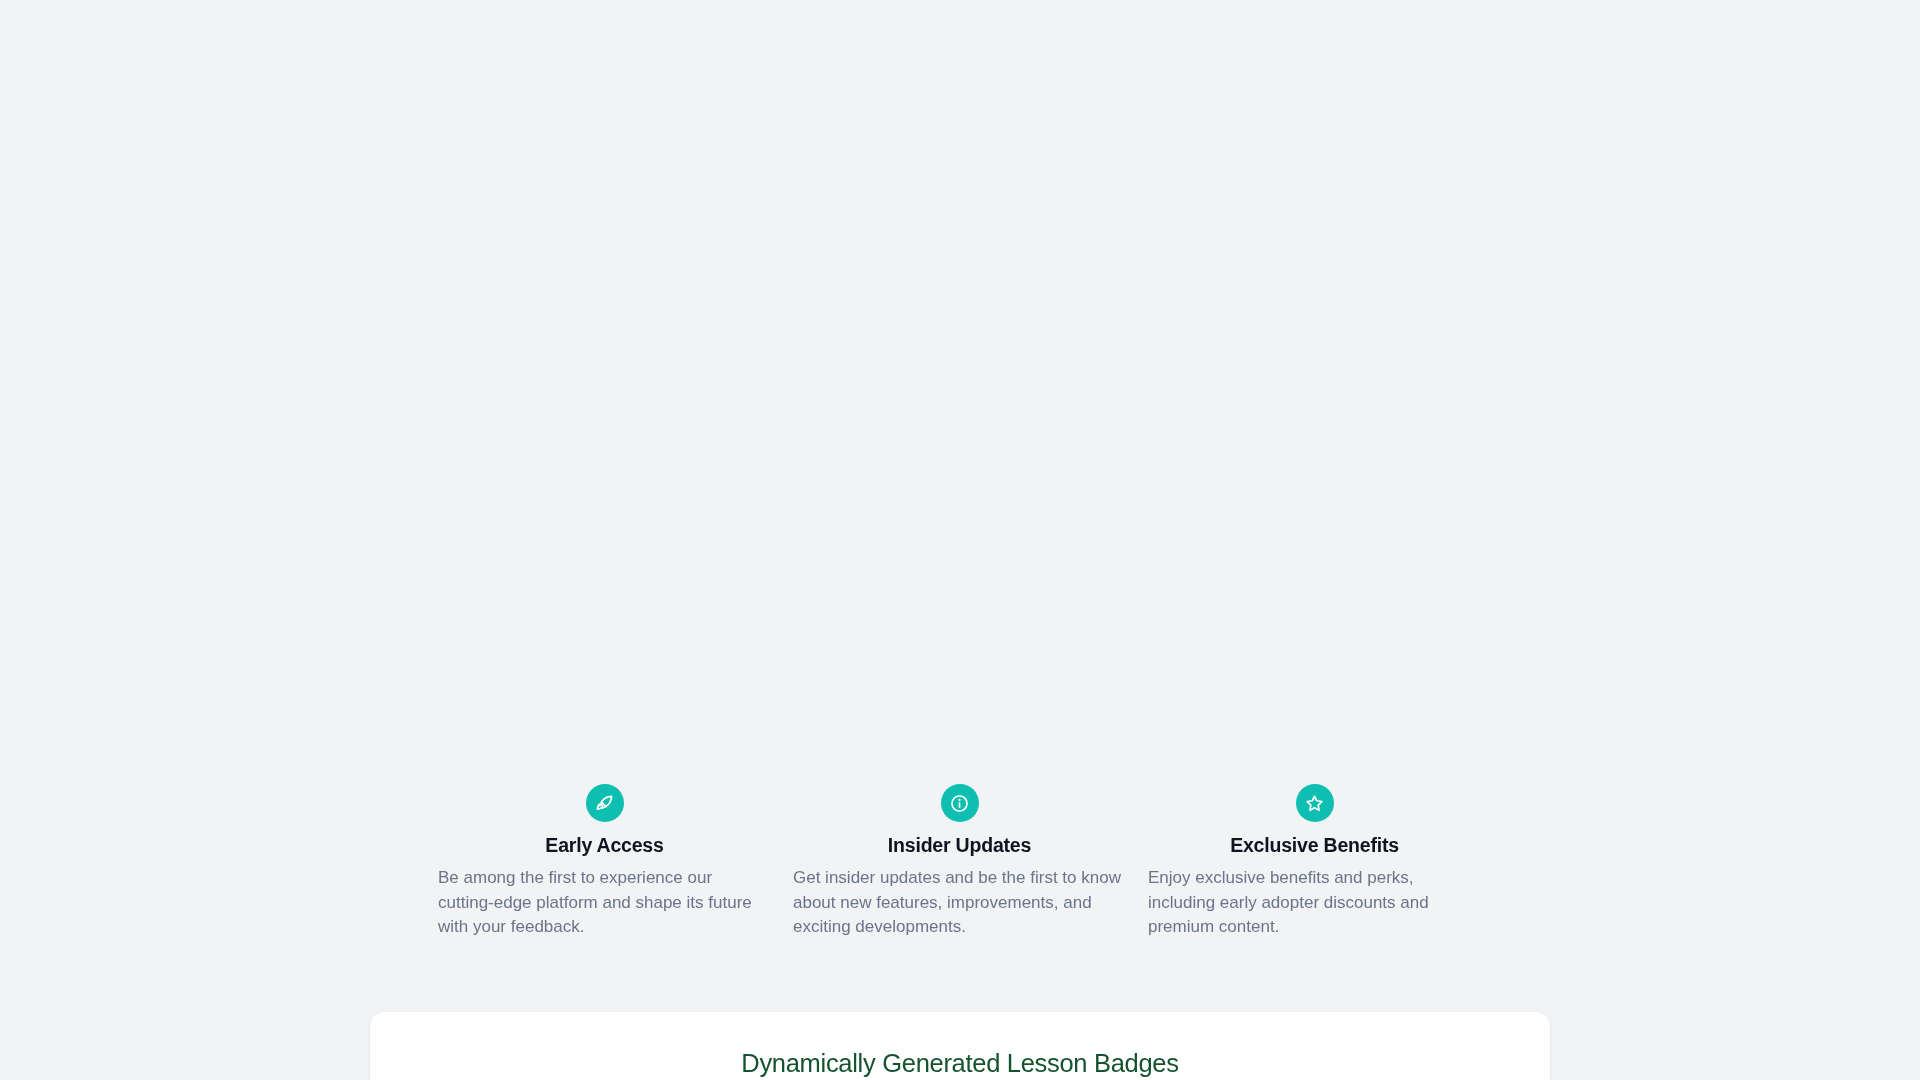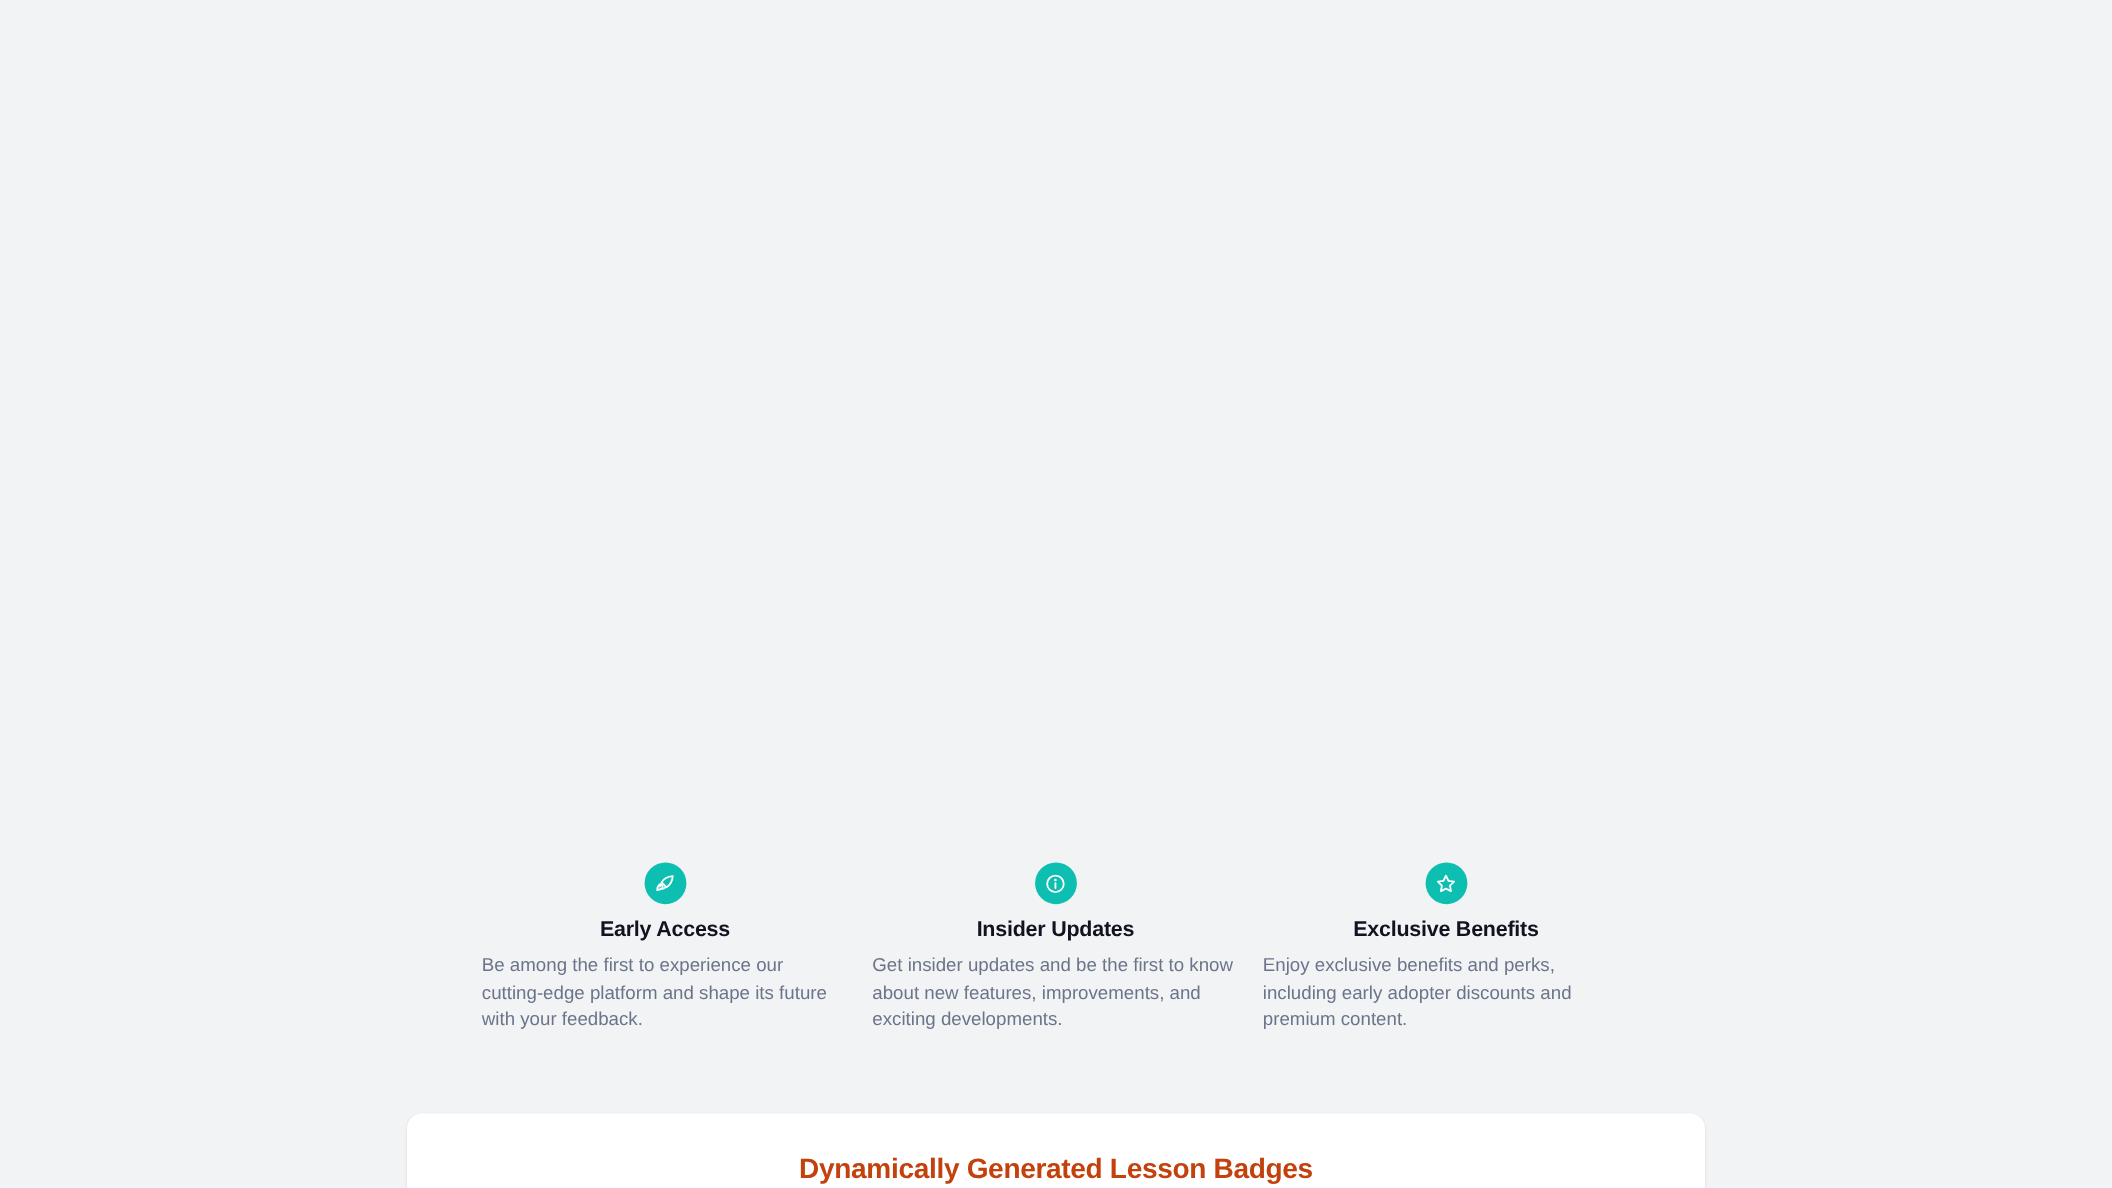--- a/index.html
+++ b/index.html
@@ -103,23 +103,23 @@
     background: #ffffff;
     border-radius: 14px;
     box-shadow: 0 1px 3px rgba(16, 24, 40, 0.07),
                 0 1px 2px rgba(16, 24, 40, 0.05);
     padding-top: 35px;
     overflow: hidden;
   }
 
   .badges-title {
     font-size: 25.5px;
-    font-weight: 700;
+    font-weight: 400;
     line-height: 32px;
-    color: #c2410c;
+    color: #14532d;
     text-align: center;
     letter-spacing: -0.3px;
   }
 </style>
 </head>
 <body>
 
 <div class="page">
 
   <div class="hero-spacer"></div>

